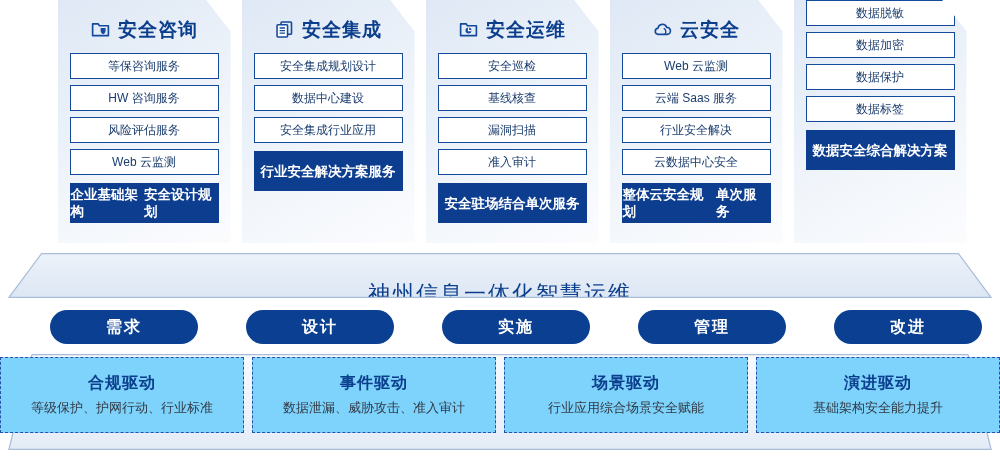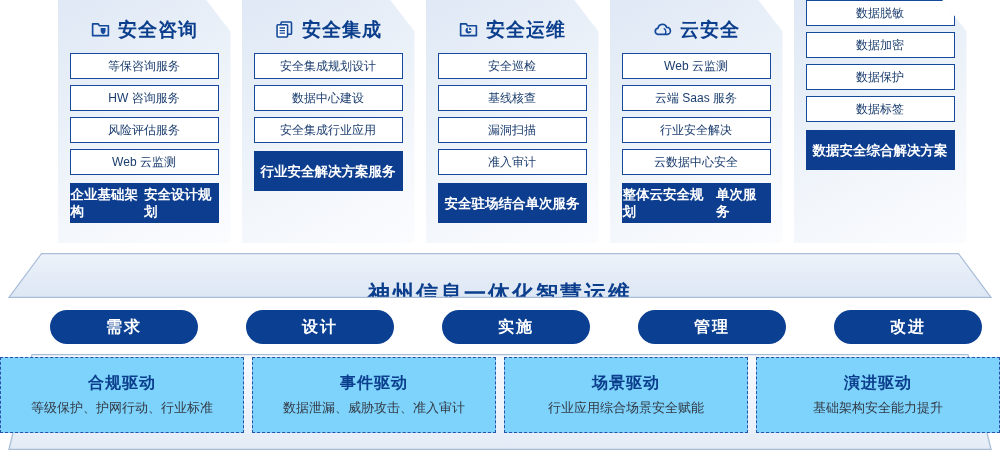--- a/index.html
+++ b/index.html
@@ -53,21 +53,21 @@
     background:linear-gradient(180deg,#eef3fa 0%,#e3ebf6 55%,#dde7f4 100%);
     -webkit-clip-path:polygon(3.4% 0, 96.6% 0, 100% 100%, 0 100%);
     clip-path:polygon(3.4% 0, 96.6% 0, 100% 100%, 0 100%);
     display:flex;align-items:center;justify-content:center;
   }
   .banner-border{
     position:absolute;left:8px;top:253px;width:984px;height:45px;
     pointer-events:none;
   }
   .banner-text{
-    font-size:22px;font-weight:bold;color:#0b3e8c;letter-spacing:2px;margin-top:36px;
+    font-size:22px;font-weight:normal;color:#0b3e8c;letter-spacing:2px;margin-top:36px;
   }
 
   
   .pills{
     position:absolute;left:0;top:310px;width:1000px;height:36px;
     display:flex;justify-content:center;gap:48px;padding-left:16px;
   }
   .pill{
     width:148px;height:34px;border-radius:17px;background:#0b3f92;
     display:flex;align-items:center;justify-content:center;

